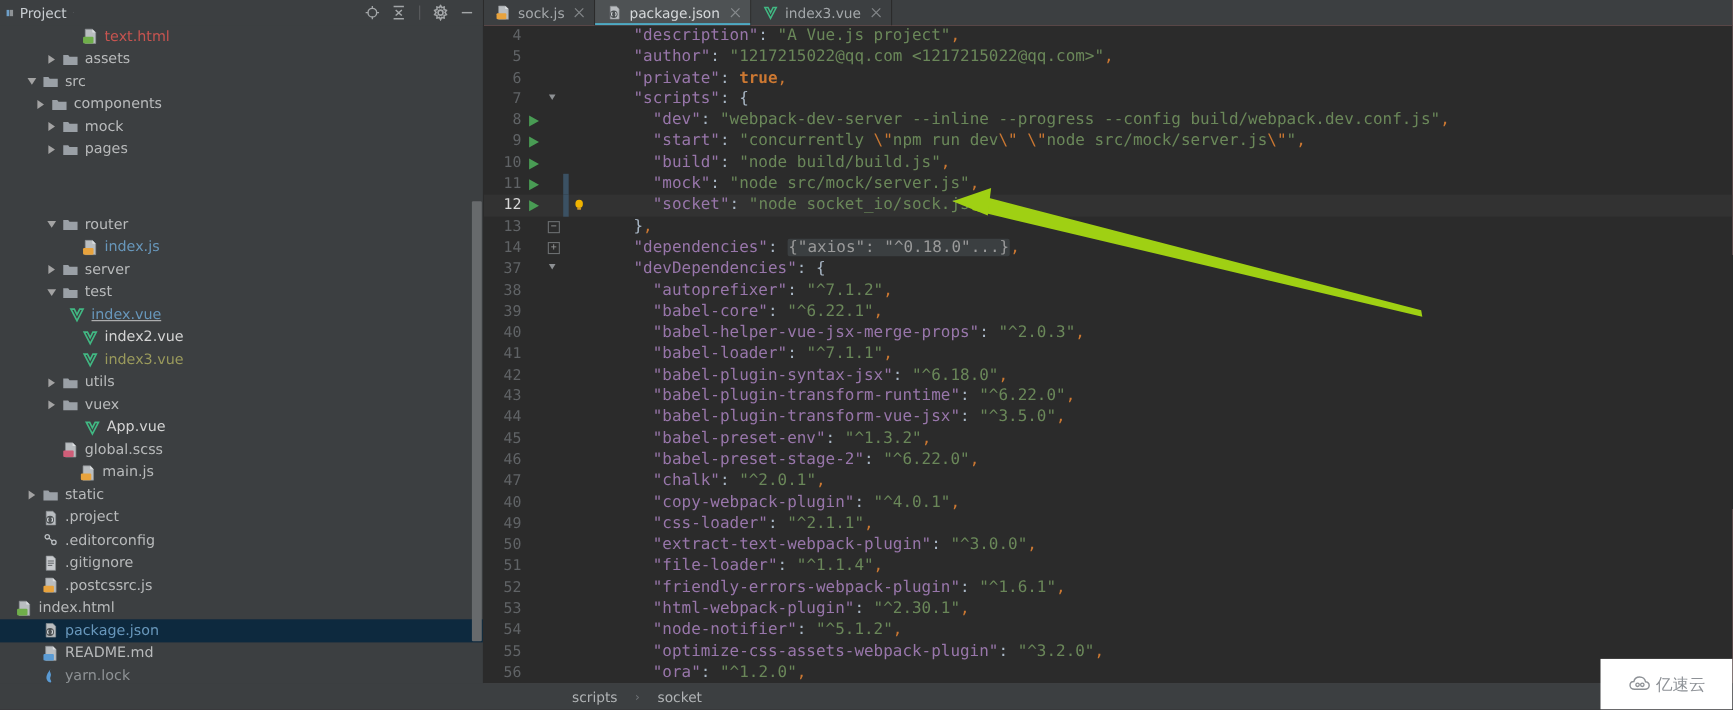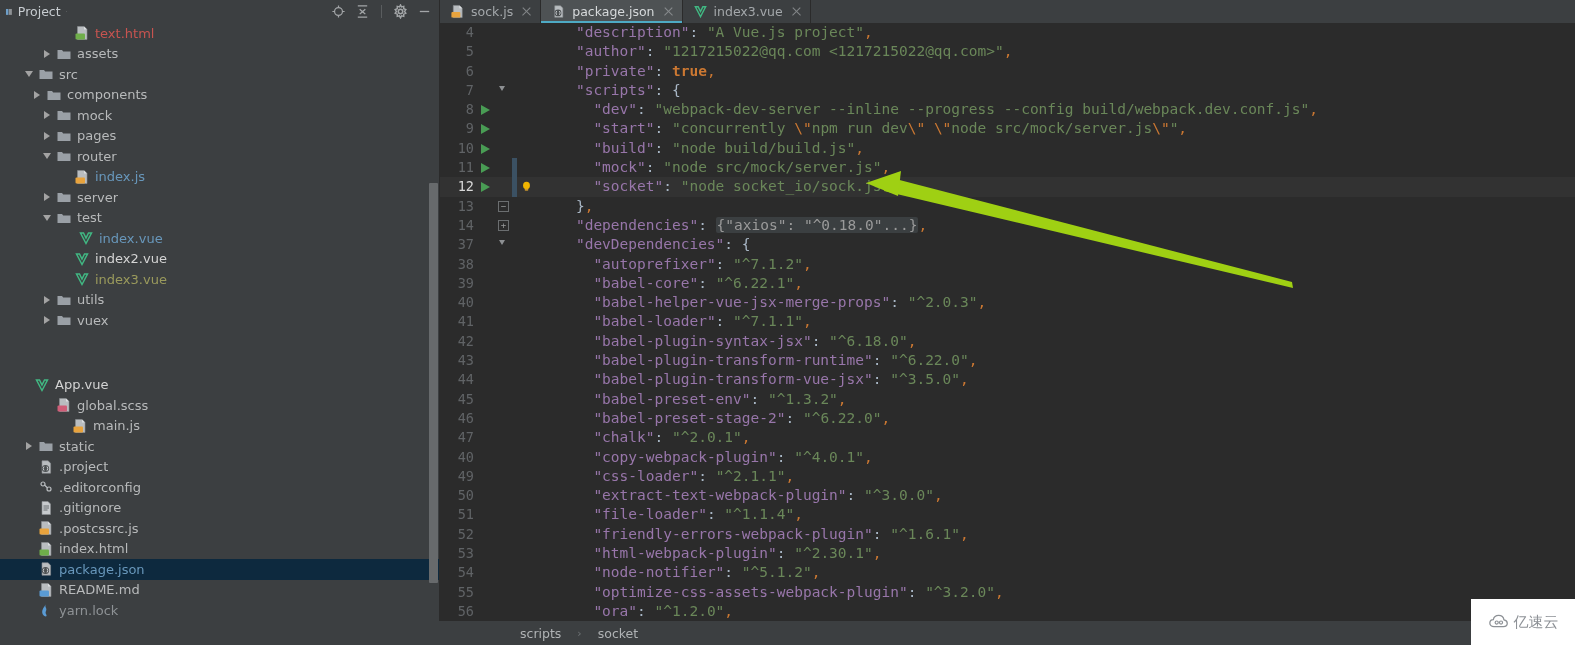--- a/index.html
+++ b/index.html
@@ -178,21 +178,21 @@
   }
   .sb-left { width: 440px; flex: 0 0 440px; height: 24px; background: #3c3f41; }
   .crumbs {
     display: flex; align-items: center; gap: 16px;
     padding-left: 80px; font-size: 12.5px; color: #b0b3b5;
   }
   .crumbs .sep { color: #6f7376; font-size: 11px; }
 
   .watermark {
     position: absolute; right: 0; bottom: 0;
-    width: 104px; height: 46px; background: #ffffff;
+    width: 120px; height: 46px; background: #ffffff;
     display: flex; align-items: center; justify-content: center; gap: 4px;
   }
   .watermark .wtxt { color: #8d9196; font-size: 15px; font-family: "DejaVu Sans", sans-serif; }
 </style>
 </head>
 <body>
 
 <div id="app">
 
   <div class="body-row">
@@ -271,21 +271,21 @@
               </svg>
               <span class="label c-default">mock</span>
             </div>
             <div class="row" style="padding-left: 42px;">
               <span class="twisty collapsed"></span>
               <svg viewBox="0 0 16 16" class="ficon">
                 <path d="M1.5 4 H6 L7.2 5.6 H14.5 V13 H1.5 Z" fill="#9aa0a6"></path>
               </svg>
               <span class="label c-default">pages</span>
             </div>
-            <div class="row" style="padding-left: 42px;">
+            <div class="row" style="padding-left: 42px; margin-top: 48px;">
               <span class="twisty expanded"></span>
               <svg viewBox="0 0 16 16" class="ficon">
                 <path d="M1.5 4 H6 L7.2 5.6 H14.5 V13 H1.5 Z" fill="#9aa0a6"></path>
               </svg>
               <span class="label c-default">router</span>
             </div>
             <div class="row" style="padding-left: 60px;">
               <span class="twisty "></span>
               <svg viewBox="0 0 16 16" class="ficon">
                 <path d="M3.5 1.5 H10 L13 4.5 V14.5 H3.5 Z" fill="#b9bdc0" stroke="#8b8f92" stroke-width="0.6"></path>
@@ -301,21 +301,21 @@
               </svg>
               <span class="label c-default">server</span>
             </div>
             <div class="row" style="padding-left: 42px;">
               <span class="twisty expanded"></span>
               <svg viewBox="0 0 16 16" class="ficon">
                 <path d="M1.5 4 H6 L7.2 5.6 H14.5 V13 H1.5 Z" fill="#9aa0a6"></path>
               </svg>
               <span class="label c-default">test</span>
             </div>
-            <div class="row" style="padding-left: 64px;">
+            <div class="row" style="padding-left: 48px; text-decoration: underline;">
               <span class="twisty "></span>
               <svg viewBox="0 0 16 16" class="ficon">
                 <path d="M2.5 3 H5.5 L8 8 L10.5 3 H13.5 L8 13.5 Z" fill="none" stroke="#41b883" stroke-width="1.5"></path>
               </svg>
               <span class="label c-blue">index.vue</span>
             </div>
             <div class="row" style="padding-left: 60px;">
               <span class="twisty "></span>
               <svg viewBox="0 0 16 16" class="ficon">
                 <path d="M2.5 3 H5.5 L8 8 L10.5 3 H13.5 L8 13.5 Z" fill="none" stroke="#41b883" stroke-width="1.5"></path>
@@ -336,21 +336,21 @@
               </svg>
               <span class="label c-default">utils</span>
             </div>
             <div class="row" style="padding-left: 42px;">
               <span class="twisty collapsed"></span>
               <svg viewBox="0 0 16 16" class="ficon">
                 <path d="M1.5 4 H6 L7.2 5.6 H14.5 V13 H1.5 Z" fill="#9aa0a6"></path>
               </svg>
               <span class="label c-default">vuex</span>
             </div>
-            <div class="row" style="padding-left: 20px; margin-top: 44px;">
+            <div class="row" style="padding-left: 62px;">
               <span class="twisty "></span>
               <svg viewBox="0 0 16 16" class="ficon">
                 <path d="M2.5 3 H5.5 L8 8 L10.5 3 H13.5 L8 13.5 Z" fill="none" stroke="#41b883" stroke-width="1.5"></path>
               </svg>
               <span class="label c-white">App.vue</span>
             </div>
             <div class="row" style="padding-left: 42px;">
               <span class="twisty "></span>
               <svg viewBox="0 0 16 16" class="ficon">
                 <path d="M3.5 1.5 H10 L13 4.5 V14.5 H3.5 Z" fill="#b9bdc0" stroke="#8b8f92" stroke-width="0.6"></path>
@@ -403,21 +403,21 @@
             </div>
             <div class="row" style="padding-left: 24px;">
               <span class="twisty "></span>
               <svg viewBox="0 0 16 16" class="ficon">
                 <path d="M3.5 1.5 H10 L13 4.5 V14.5 H3.5 Z" fill="#b9bdc0" stroke="#8b8f92" stroke-width="0.6"></path>
                 <path d="M10 1.5 V4.5 H13" fill="#dcdfe1"></path>
                 <rect x="1.5" y="8.5" width="9.5" height="6" fill="#e8a33d" rx="1"></rect>
               </svg>
               <span class="label c-default">.postcssrc.js</span>
             </div>
-            <div class="row" style="padding-left: 24px;">
+            <div class="row" style="">
               <span class="twisty "></span>
               <svg viewBox="0 0 16 16" class="ficon">
                 <path d="M3.5 1.5 H10 L13 4.5 V14.5 H3.5 Z" fill="#b9bdc0" stroke="#8b8f92" stroke-width="0.6"></path>
                 <path d="M10 1.5 V4.5 H13" fill="#dcdfe1"></path>
                 <rect x="1.5" y="8.5" width="9.5" height="6" fill="#6fae4a" rx="1"></rect>
               </svg>
               <span class="label c-default">index.html</span>
             </div>
             <div class="row selected" style="padding-left: 24px;">
               <span class="twisty "></span>

